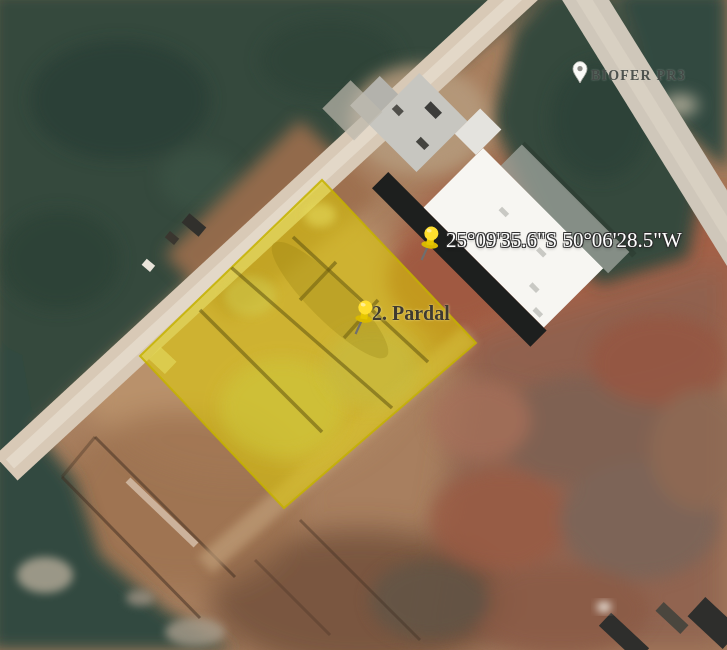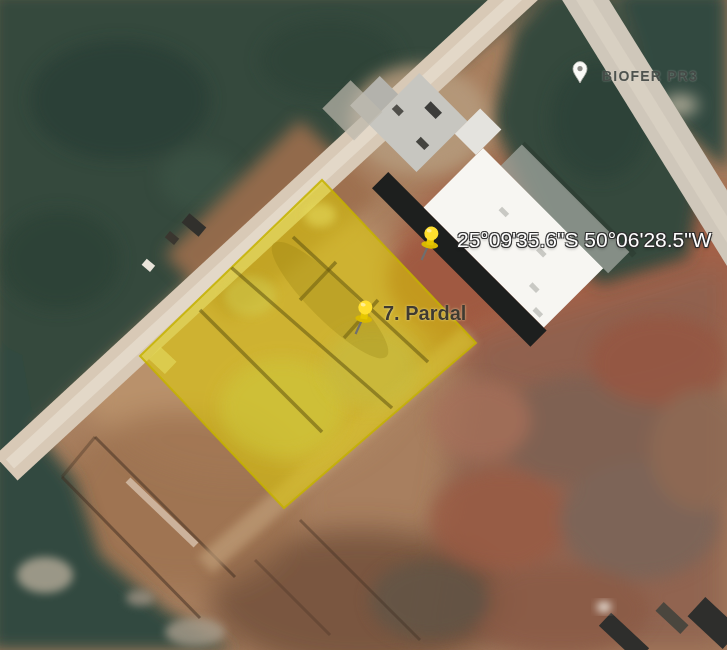--- a/index.html
+++ b/index.html
@@ -8,22 +8,21 @@
     width:727px;height:650px;
     overflow:hidden;
     background:#a87f5f;
     font-family:"Liberation Sans",sans-serif;
   }
   .scene{position:absolute;left:0;top:0;}
   .placemark-pin{position:absolute;}
   .geo-label{
     position:absolute;
     white-space:nowrap;
-    font-family:Liberation Sans, sans-serif;
-    margin-left:11px;
+    font-family:Liberation Serif, serif;
   }
   .coord-label{
     color:#ffffff;
     font-size:21px;
     font-weight:400;
     text-shadow:-1px -1px 0 rgba(45,45,45,.95), 1px -1px 0 rgba(45,45,45,.95),
                 -1px 1px 0 rgba(45,45,45,.95), 1px 1px 0 rgba(45,45,45,.95),
                  0 2px 3px rgba(0,0,0,.35);
   }
   .pardal-label{
@@ -193,21 +192,21 @@
 
   <svg class="placemark-pin" style="left:352px;top:300px;" width="26" height="38" viewBox="0 0 26 38">
     <g transform="rotate(8 13 10)">
       <line x1="12" y1="18" x2="7" y2="35" stroke="#6f6f6f" stroke-width="2.2"></line>
       <ellipse cx="13" cy="19" rx="8.5" ry="3.6" fill="#d9b900"></ellipse>
       <rect x="9.5" y="11" width="7" height="8" fill="#e6c700"></rect>
       <circle cx="13" cy="7.5" r="7" fill="#ffdf2e"></circle>
       <ellipse cx="10.5" cy="5" rx="2.5" ry="1.8" fill="#fff0a0" opacity=".9"></ellipse>
     </g>
   </svg>
-  <div class="geo-label pardal-label" style="left:372px;top:302px;">7. Pardal</div>
+  <div class="geo-label pardal-label" style="left:372px;top:302px;">2. Pardal</div>
 
   <svg class="placemark-pin" style="left:571px;top:60px;" width="18" height="24" viewBox="0 0 18 24">
     <path d="M9 23 C5.5 16.5 2 13.2 2 8.6 A7 7 0 1 1 16 8.6 C16 13.2 12.5 16.5 9 23 Z" fill="#fafaf7" stroke="#b9b9b2" stroke-width="0.8"></path>
     <circle cx="9" cy="8.6" r="2.6" fill="#8a8a85"></circle>
   </svg>
   <div class="geo-label biofer-label" style="left:591px;top:68px;">BIOFER PR3</div>
 
 </div>
 
 </body></html>

